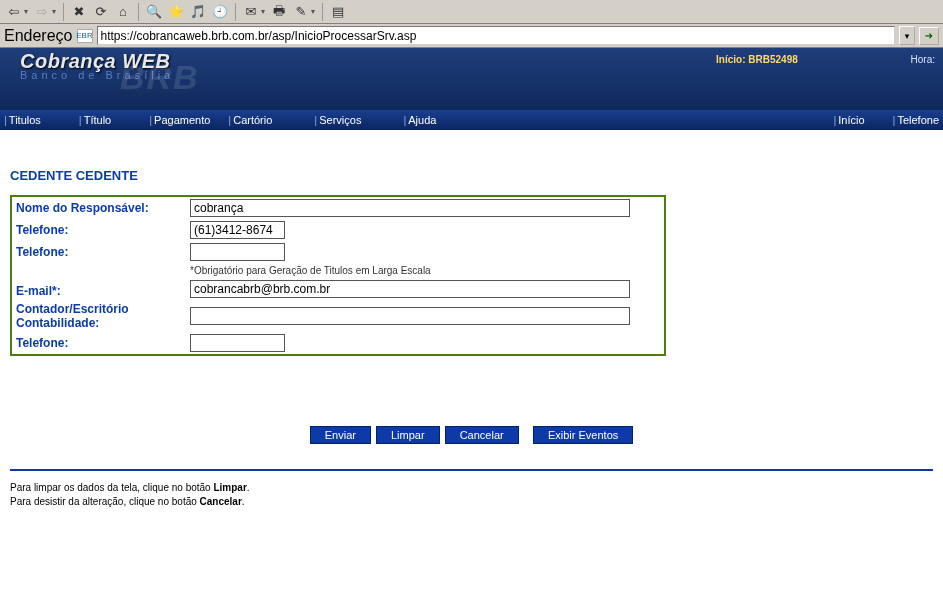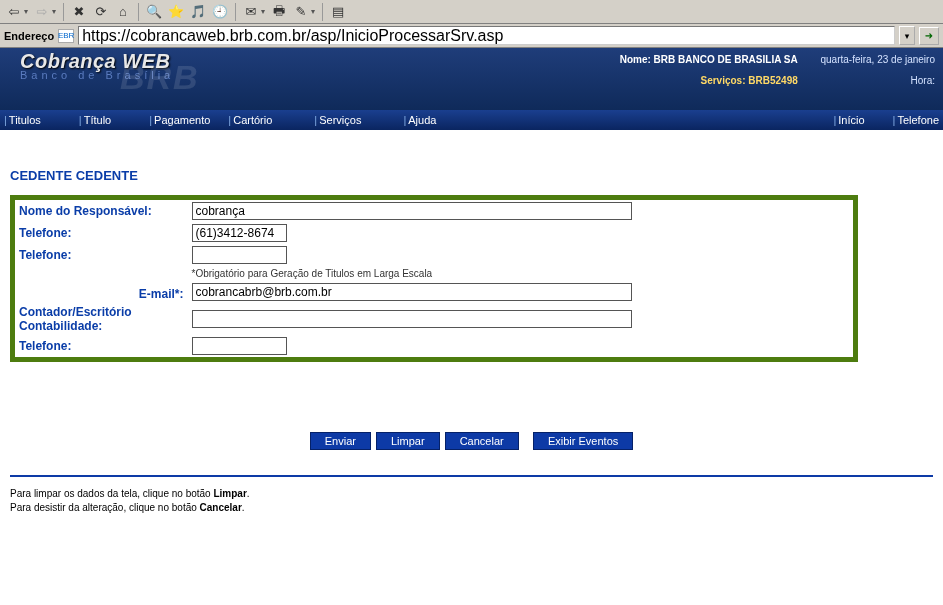--- a/index.html
+++ b/index.html
@@ -7,23 +7,23 @@
 
   
   .browser-toolbar { background: #d4d0c8; border-bottom: 1px solid #808080; padding: 2px 4px; display: flex; align-items: center; gap: 2px; height: 24px; }
   .tb-btn { width: 20px; height: 20px; display: inline-flex; align-items: center; justify-content: center; border: 1px solid transparent; font-size: 13px; color: #333; cursor: pointer; }
   .tb-btn.disabled { color: #aaa; }
   .tb-sep { width: 1px; height: 18px; background: #999; margin: 0 3px; }
   .tb-arrowdown { font-size: 8px; color: #555; margin-left:-2px; margin-right:2px; }
 
   
   .address-bar { background: #d4d0c8; padding: 2px 4px; display: flex; align-items: center; gap: 4px; height: 24px; border-bottom: 1px solid #808080; }
-  .address-label { font-size: 11px; color: #000; font-weight: bold; }
+  .address-label { font-size: 16px; color: #000; }
   .address-icon { width: 16px; height: 14px; border:1px solid #aaa; background:#fff; font-size:8px; display:flex; align-items:center; justify-content:center; color:#06c;}
-  .address-input { flex: 1; height: 19px; border: 1px inset #ccc; background: #fff; font-size: 16px; padding: 1px 3px; }
+  .address-input { flex: 1; height: 19px; border: 1px inset #ccc; background: #fff; font-size: 12px; padding: 1px 3px; }
   .address-dropdown { width: 16px; height: 19px; background: #d4d0c8; border: 1px outset #fff; display:flex; align-items:center; justify-content:center; font-size:9px; }
   .go-btn { width: 20px; height: 18px; border: 1px outset #fff; background:#d4d0c8; font-size: 10px; display:flex; align-items:center; justify-content:center; color:#060;}
 
   
   .header-banner { position: relative; height: 62px; background: linear-gradient(180deg, #1f3d7a 0%, #0f2a5a 100%); color: #fff; display:flex; justify-content:space-between; overflow:hidden; }
   .banner-left { padding: 2px 20px; position:relative; }
   .banner-title { font-size: 20px; font-style: italic; font-weight: bold; color: #e8e8e8; text-shadow: 1px 1px 2px #000; letter-spacing:0.5px;}
   .banner-sub { font-size: 11px; color: #5a7bbf; font-weight:normal; letter-spacing:4px; margin-top:-4px;}
   .banner-watermark { position:absolute; left:120px; top:10px; font-size:34px; font-weight:bold; font-style:italic; color:rgba(255,255,255,0.12); letter-spacing:2px; pointer-events:none;}
   .banner-right { padding: 6px 8px 0 0; text-align:right; font-size: 10px; }
@@ -37,21 +37,21 @@
   .menu-left { display:flex; flex:1; }
   .menu-right { display:flex; }
   .menu-item { padding: 0 4px; display:flex; align-items:center; height:20px; cursor:pointer; white-space:nowrap;}
   .menu-item .bar { color:#7fa8e0; margin-right:2px;}
   .menu-sp { width: 30px; }
 
   
   .page { padding: 8px 10px; }
   .section-title { color: #0a3da8; font-weight: bold; font-size: 13px; margin: 30px 0 12px 0; }
 
-  .form-table { border: 5px solid #4d7c0f; width: 848px; border-collapse: collapse; }
+  .form-table { border: 2px solid #4d7c0f; width: 656px; border-collapse: collapse; }
   .form-table td { padding: 2px 4px; vertical-align: middle; }
   .form-table td.label { color:#0a3da8; font-weight:bold; font-size:12px; width: 175px;}
   .form-input { border: 1px solid #555; height: 18px; font-size: 12px; padding: 0 3px; background:#fff; }
   .w-large { width: 440px; }
   .w-med { width: 95px; }
   .hint { font-size: 10px; color: #333; }
 
   .button-row { text-align:center; margin-top: 70px; }
   .app-btn { display:inline-block; background:#0d3aa6; color:#fff; font-size:11px; padding: 2px 14px; border:1px solid #052168; cursor:pointer; margin:0 1px;}
 
@@ -94,27 +94,22 @@
   <span class="go-btn">➜</span>
 </div>
 
 <div class="header-banner">
   <div class="banner-left">
     <div class="banner-title">Cobrança WEB</div>
     <div class="banner-sub">Banco de Brasília</div>
     <div class="banner-watermark">BRB</div>
   </div>
   <div class="banner-right">
-    <div class="line1">
-      <span class="label-n">Nome:</span>
-      <span class="label-n">BRB BANCO DE BRASILIA SA</span>
-      <span class="date">quarta-feira, 23 de janeiro</span>
-    </div>
     <div>
-      <span class="label-u">Serviços:</span>
+      <span class="label-u">Início:</span>
       <span class="label-u">BRB52498</span>
       <span class="date" style="margin-left:110px">Hora:</span>
     </div>
   </div>
 </div>
 
 <div class="menu-bar">
   <div class="menu-left">
     <span class="menu-item">
         <span class="bar">|</span>
@@ -166,21 +161,21 @@
     </tr>
     <tr>
       <td class="label">Telefone:</td>
       <td><input class="form-input w-med" type="text" value="(61)3412-8674" style=""></td>
     </tr>
     <tr>
       <td class="label">Telefone:</td>
       <td><input class="form-input w-med" type="text" value="" style=""></td>
     </tr>
     <tr>
-      <td class="label" rowspan="2" style="vertical-align:bottom;text-align:right;">E-mail*:</td>
+      <td class="label" rowspan="2" style="vertical-align:bottom;">E-mail*:</td>
       <td class="hint">*Obrigatório para Geração de Titulos em Larga Escala</td>
     </tr>
     <tr>
       <td><input class="form-input w-large" type="text" value="cobrancabrb@brb.com.br" style=""></td>
     </tr>
     <tr>
       <td class="label">Contador/Escritório Contabilidade:</td>
       <td><input class="form-input w-large" type="text" value="" style=""></td>
     </tr>
     <tr>

